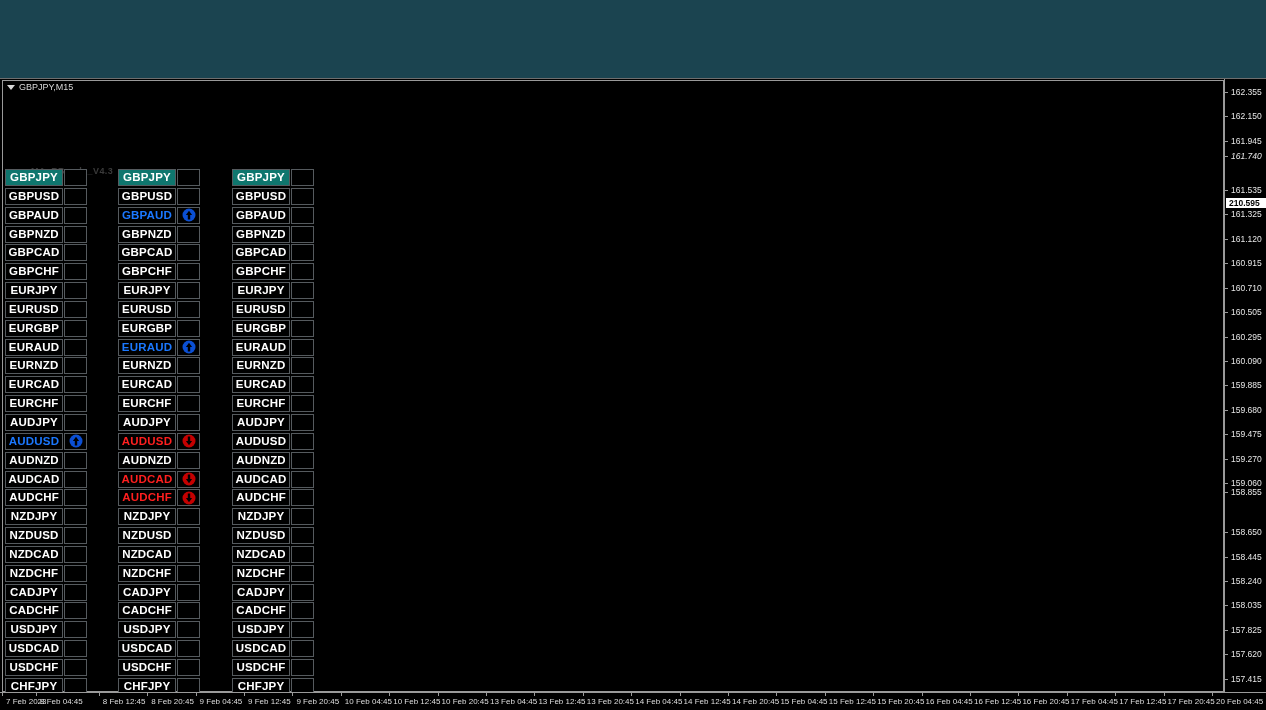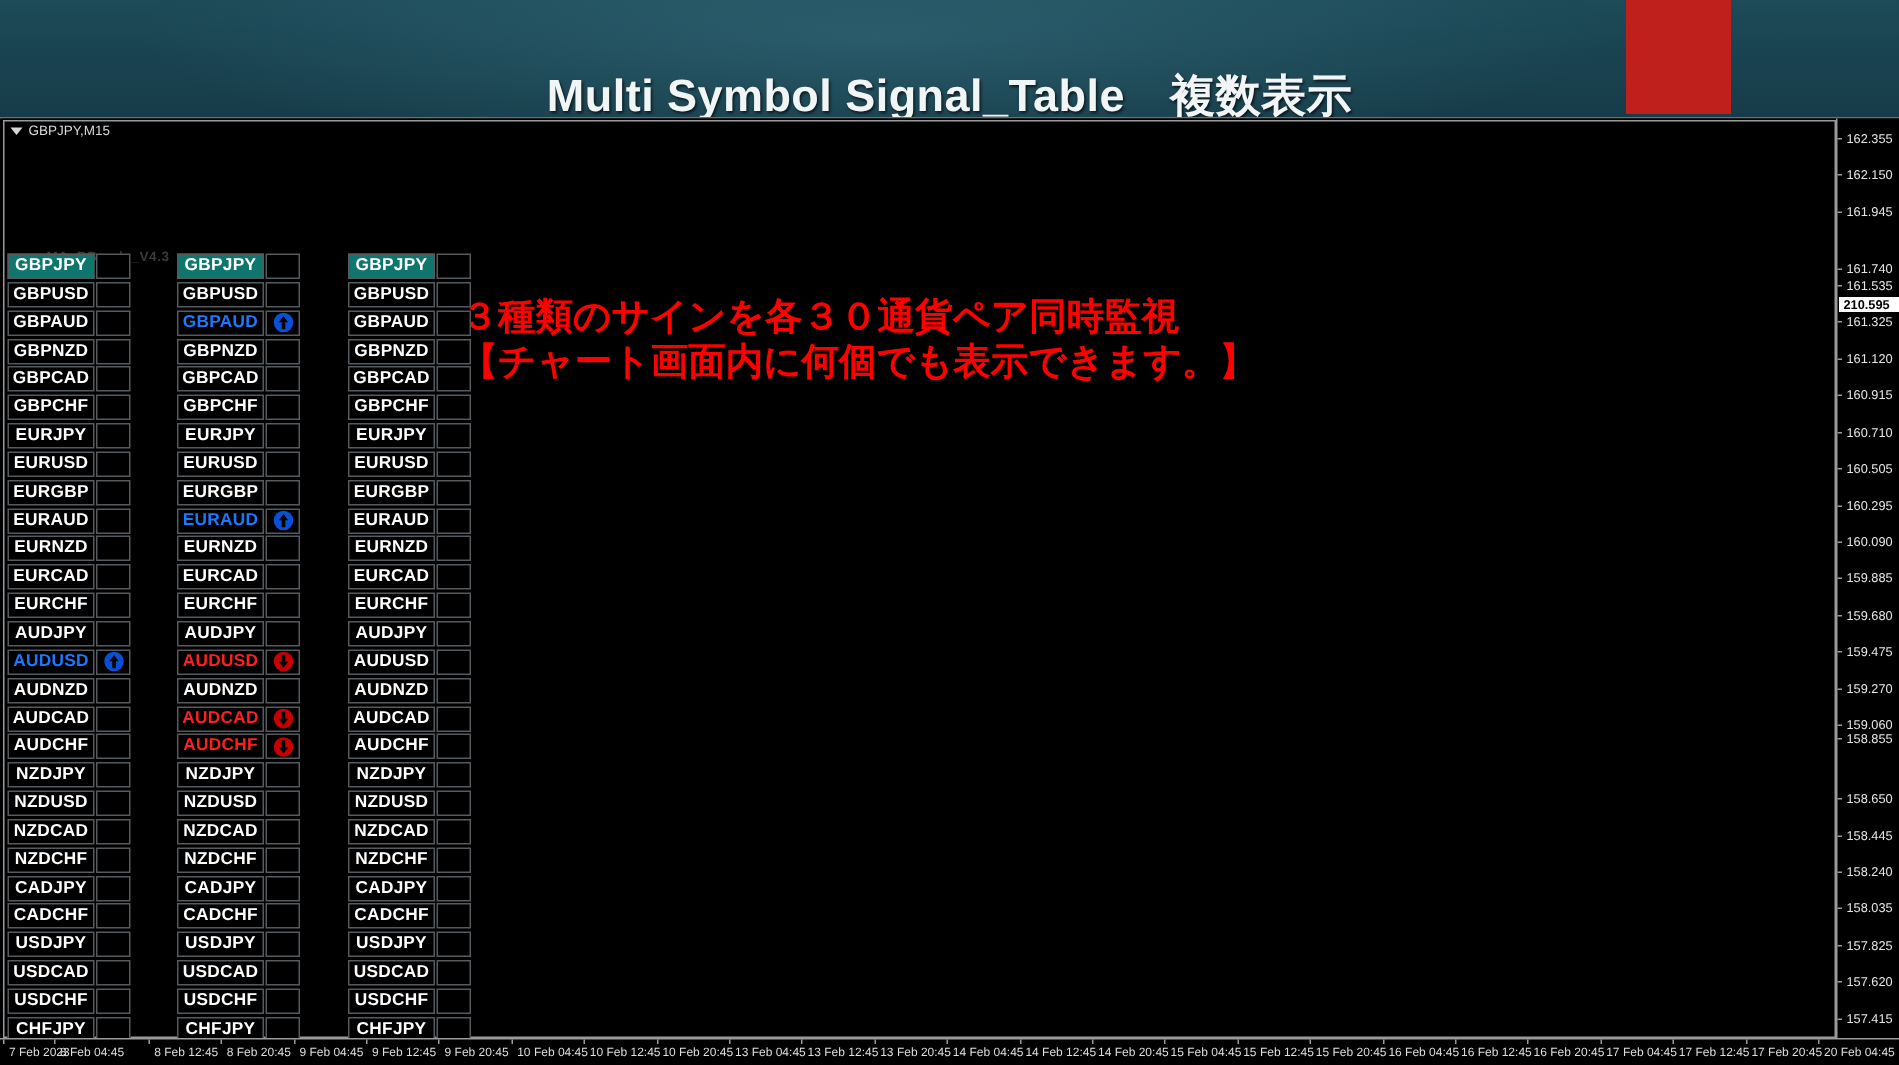--- a/index.html
+++ b/index.html
@@ -145,41 +145,32 @@
     line-height:30px;white-space:nowrap;
     font-family:"DejaVu Sans","Liberation Sans",sans-serif;
   }
   .promo div{letter-spacing:0px;}
 </style>
 </head>
 <body>
 
 <div id="root">
 
-  <div class="banner">
-    <div class="banner-sheen"></div>
-    <div class="banner-red"></div>
-    <div class="banner-title">Multi Symbol Signal_Table　複数表示</div>
-  </div>
 
   <div class="chart">
     <div class="chart-inner">
 
       <div class="chart-frame"></div>
 
       <div class="chart-symbol-label">
         <span class="caret"></span><span>GBPJPY,M15</span>
       </div>
 
       <div class="watermark">MA_BBands_V4.3</div>
 
-      <div class="promo">
-        <div>３種類のサインを各３０通貨ペア同時監視</div>
-        <div>【チャート画面内に何個でも表示できます。】</div>
-      </div>
 
       <div id="tables-host">
           <div class="table t1">
             <div class="row">
               <div class="cell-sym head">GBPJPY</div>
               <div class="cell-sig"></div>
             </div>
             <div class="row">
               <div class="cell-sym">GBPUSD</div>
               <div class="cell-sig"></div>
@@ -579,21 +570,21 @@
             <span class="val">162.355</span>
           </div>
           <div class="price-tick" style="top: 32.45px;">
             <i class="dash"></i>
             <span class="val">162.150</span>
           </div>
           <div class="price-tick" style="top: 56.9px;">
             <i class="dash"></i>
             <span class="val">161.945</span>
           </div>
-          <div class="price-tick" style="top: 95px;">
+          <div class="price-tick" style="top: 72px; font-style: italic;">
             <i class="dash"></i>
             <span class="val">161.740</span>
           </div>
           <div class="price-tick" style="top: 105.8px;">
             <i class="dash"></i>
             <span class="val">161.535</span>
           </div>
           <div class="price-tick" style="top: 130.25px;">
             <i class="dash"></i>
             <span class="val">161.325</span>

